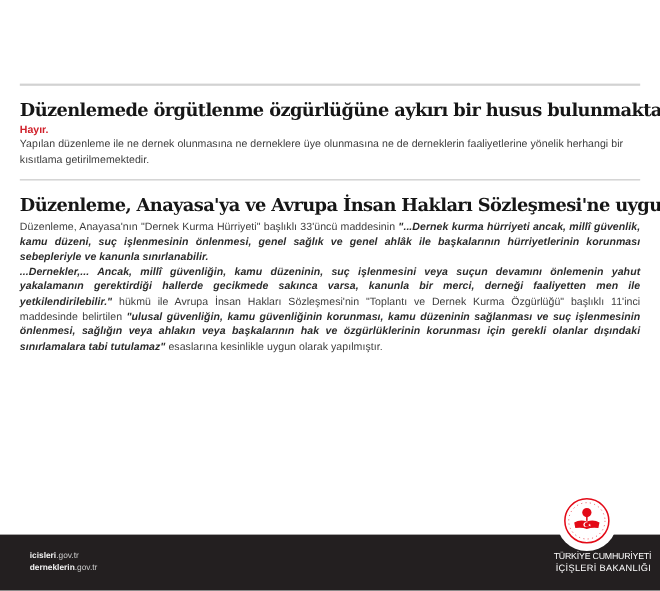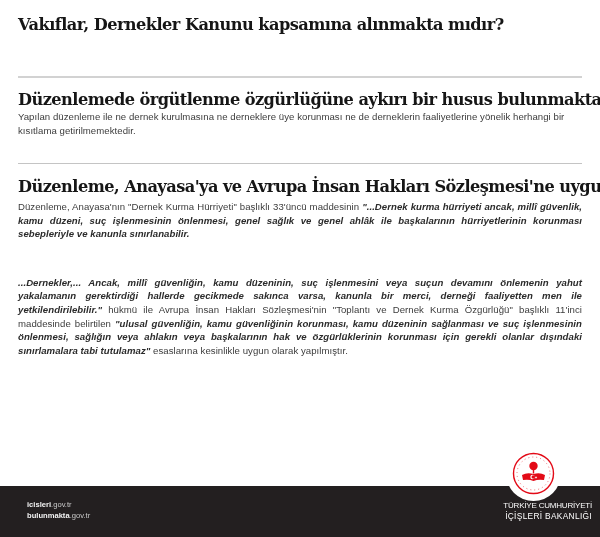--- a/index.html
+++ b/index.html
@@ -2,64 +2,64 @@
 <html><head>
   <meta charset="utf-8">
   <style>
     * { margin: 0; padding: 0; box-sizing: border-box; }
     html, body { width: 600px; height: 537px; background: #ffffff; overflow: hidden; }
     body { position: relative; font-family: "Liberation Sans", "DejaVu Sans", sans-serif; color: #3a3a3a; }
     .content { position: absolute; left: 18px; top: 0; width: 564px; }
     .section { position: absolute; left: 0; width: 564px; }
     h2 { font-family: "DejaVu Serif", "Liberation Serif", serif; font-weight: bold; font-size: 16.2px; line-height: 20px; color: #161616; letter-spacing: -0.55px; white-space: nowrap; }
     p { font-size: 9.6px; line-height: 13.6px; color: #3c3c3c; letter-spacing: 0.05px; }
-    .justify { text-align: justify; margin-top: 35px; }
+    .justify { text-align: justify; }
     .answer { color: #d0202a; font-weight: bold; font-size: 9.6px; line-height: 13px; }
     .bi { font-weight: bold; font-style: italic; color: #2b2b2b; }
     .divider { position: absolute; left: 0; width: 564px; height: 1px; background: #c4c4c4; }
     .divider.thick { height: 2px; background: #d2d2d2; }
     .footer { position: absolute; left: 0; top: 486px; width: 600px; height: 51px; background: #231f20; }
     .links { position: absolute; left: 27px; top: 14px; font-size: 7.6px; line-height: 10.5px; color: #c9c9c9; }
     .links b { color: #f2f2f2; }
     .logo { position: absolute; left: 506px; top: 446px; width: 55px; height: 55px; border-radius: 50%; background: #ffffff; }
     .logo svg { display: block; }
     .ministry { position: absolute; left: 482px; top: 501px; width: 110px; text-align: right; color: #ffffff; }
     .ministry .l1 { font-size: 8px; line-height: 10px; letter-spacing: -0.2px; }
     .ministry .l2 { font-size: 8.4px; line-height: 10px; font-weight: normal; letter-spacing: 0.3px; }
   </style>
 </head>
 <body>
 
 <div class="content">
 
   <div class="section" style="top:15px;">
-    <h2>Vakıflar, Dernekler Kanunu kapsamına alınmakta mıdır?</h2>
   </div>
 
   <div class="divider thick" style="top:76px;"></div>
 
   <div class="section" style="top:90px;">
     <h2>Düzenlemede örgütlenme özgürlüğüne aykırı bir husus bulunmakta mıdır?</h2>
-    <p>Yapılan düzenleme ile ne dernek kurulmasına ne derneklere üye korunması ne de derneklerin faaliyetlerine yönelik herhangi bir kısıtlama getirilmemektedir.</p>
+    <div class="answer" style="margin-top:2px;">Hayır.</div>
+    <p>Yapılan düzenleme ile ne dernek olunmasına ne derneklere üye olunmasına ne de derneklerin faaliyetlerine yönelik herhangi bir kısıtlama getirilmemektedir.</p>
   </div>
 
   <div class="divider" style="top:163px;"></div>
 
   <div class="section" style="top:177px;">
     <h2>Düzenleme, Anayasa'ya ve Avrupa İnsan Hakları Sözleşmesi'ne uygun mudur?</h2>
     <p class="justify" style="margin-top:3px;"><span>Düzenleme, Anayasa'nın "Dernek Kurma Hürriyeti" başlıklı 33'üncü maddesinin </span><span class="bi">"...Dernek kurma hürriyeti ancak, millî güvenlik, kamu düzeni, suç işlenmesinin önlenmesi, genel sağlık ve genel ahlâk ile başkalarının hürriyetlerinin korunması sebepleriyle ve kanunla sınırlanabilir.</span></p>
     <p class="justify"><span class="bi">...Dernekler,... Ancak, millî güvenliğin, kamu düzeninin, suç işlenmesini veya suçun devamını önlemenin yahut yakalamanın gerektirdiği hallerde gecikmede sakınca varsa, kanunla bir merci, derneği faaliyetten men ile yetkilendirilebilir."</span><span> hükmü ile Avrupa İnsan Hakları Sözleşmesi'nin "Toplantı ve Dernek Kurma Özgürlüğü" başlıklı 11'inci maddesinde belirtilen </span><span class="bi">"ulusal güvenliğin, kamu güvenliğinin korunması, kamu düzeninin sağlanması ve suç işlenmesinin önlenmesi, sağlığın veya ahlakın veya başkalarının hak ve özgürlüklerinin korunması için gerekli olanlar dışındaki sınırlamalara tabi tutulamaz"</span><span> esaslarına kesinlikle uygun olarak yapılmıştır.</span></p>
   </div>
 
 </div>
 
 <div class="footer">
   <div class="links">
     <div><b>icisleri</b><span>.gov.tr</span></div>
-    <div><b>bulunmakta</b><span>.gov.tr</span></div>
+    <div><b>derneklerin</b><span>.gov.tr</span></div>
   </div>
 </div>
 
 <div class="logo">
   <svg width="55" height="55" viewBox="0 0 55 55">
     <circle cx="27.5" cy="27.5" r="20" fill="none" stroke="#e30a17" stroke-width="1.4"></circle>
     <circle cx="27.5" cy="27.5" r="16.5" fill="none" stroke="#e30a17" stroke-width="0.6" stroke-dasharray="1 3"></circle>
     <circle cx="27.5" cy="20" r="4.2" fill="#e30a17"></circle>
     <rect x="26.8" y="23.5" width="1.4" height="4" fill="#e30a17"></rect>
     <path d="M16 29 Q21 26 27.5 28 Q34 26 39 29 L38 34 Q32 33 27.5 35 Q23 33 17 34 Z" fill="#e30a17"></path>

